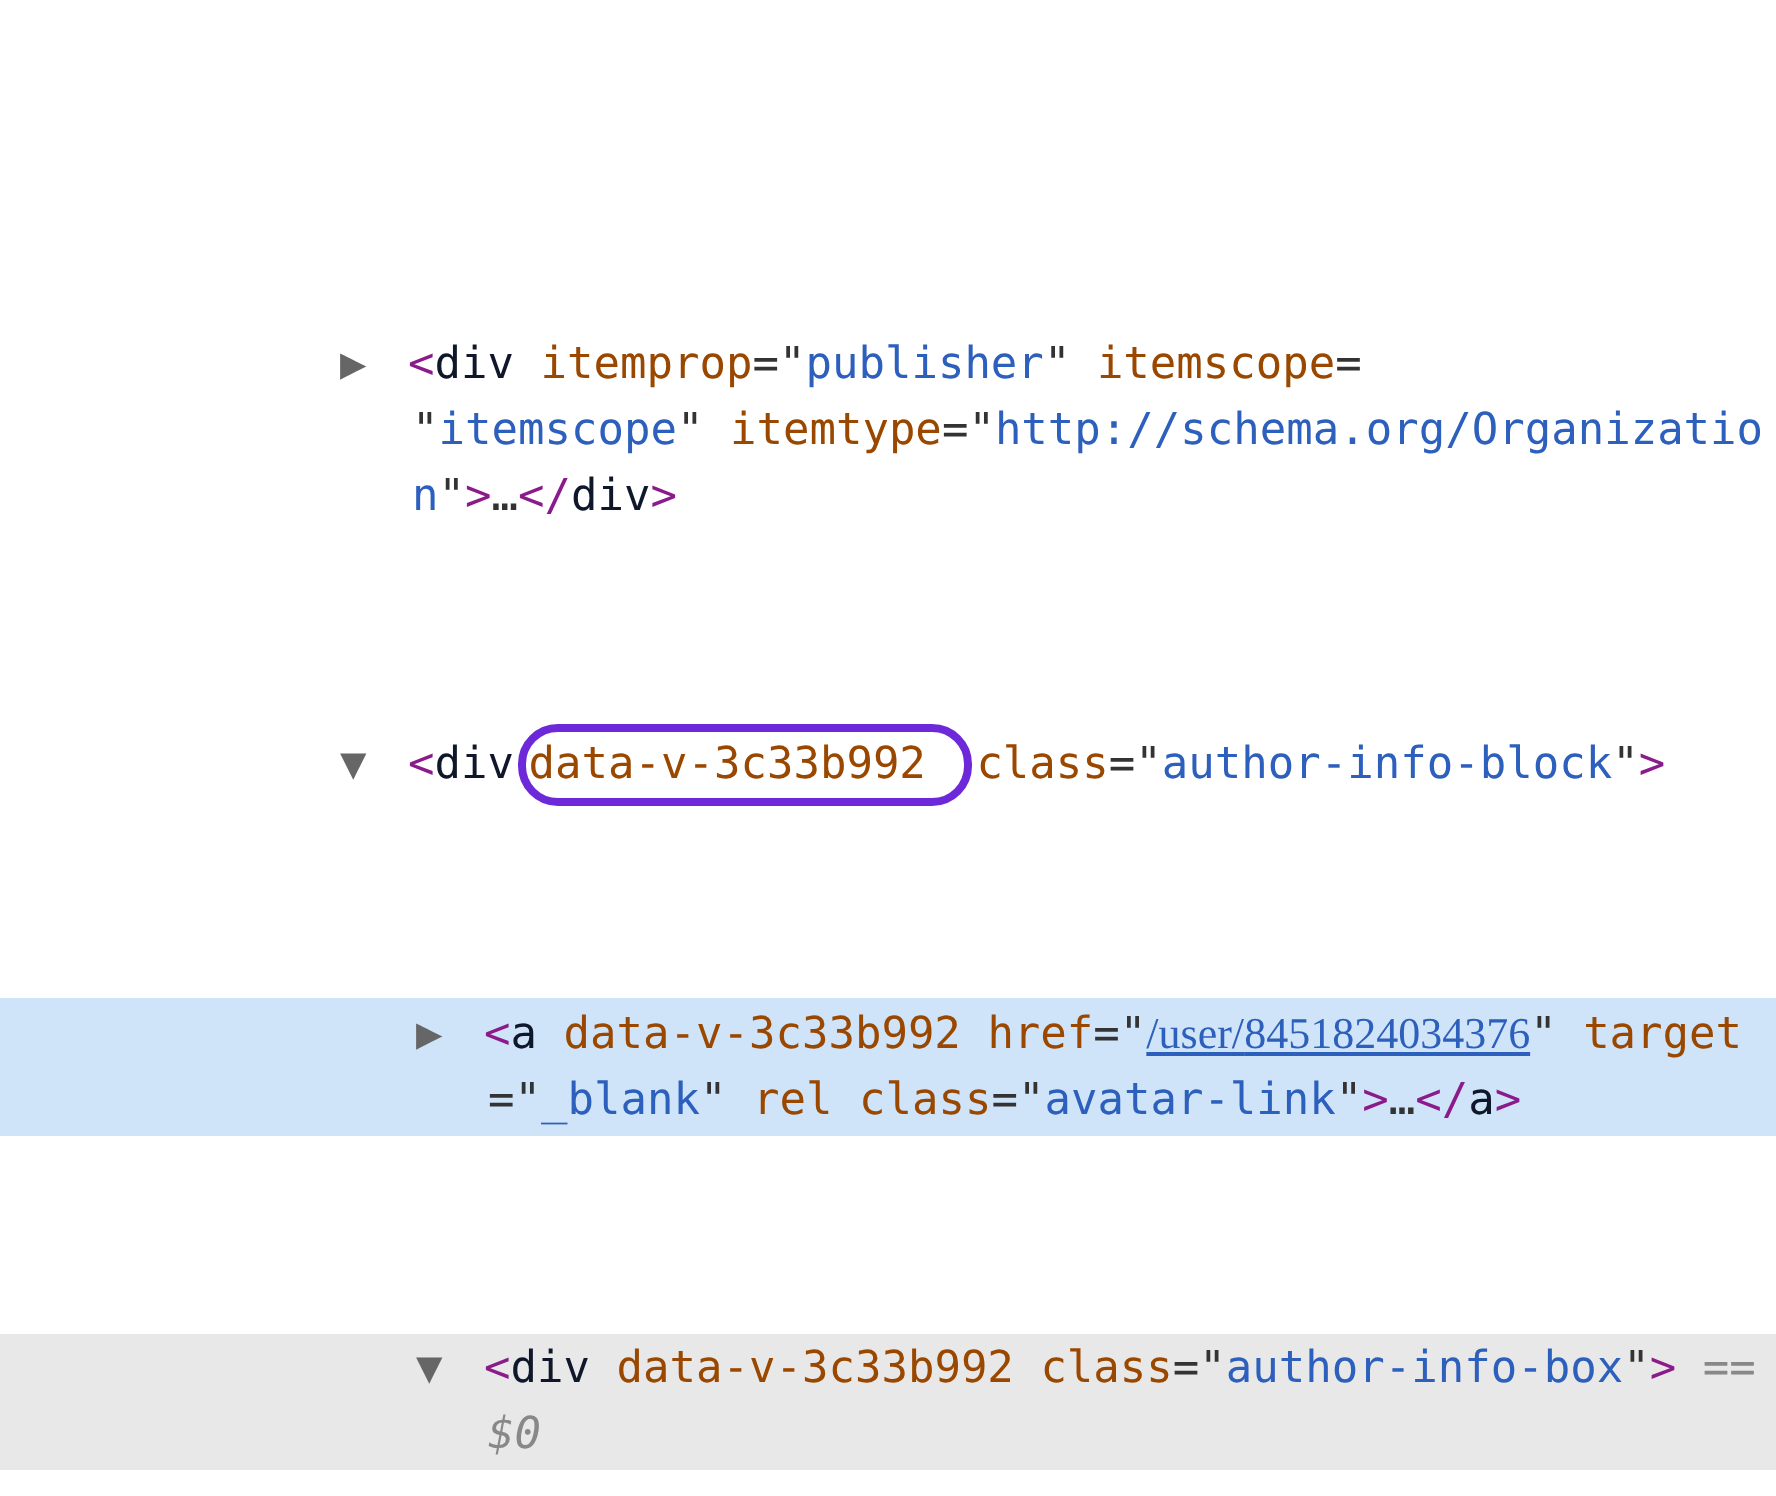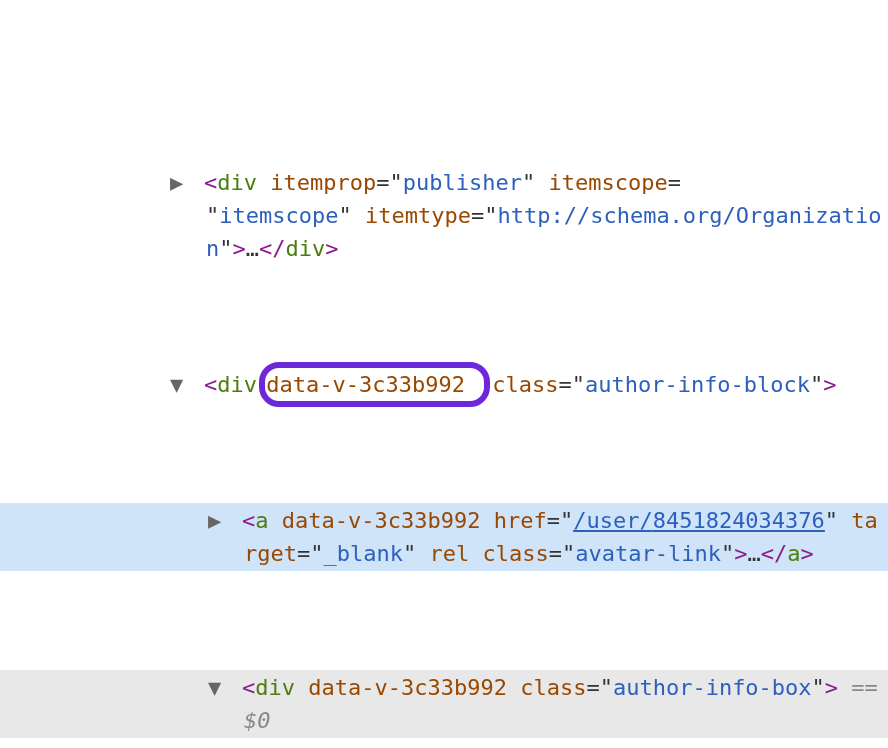--- a/index.html
+++ b/index.html
@@ -13,45 +13,45 @@
       background: #fff;
       white-space: pre-wrap;
       word-break: break-all;
     }
     .dom-line {
       padding: 1px 0 1px 0;
     }
     .indent-1 { padding-left: 206px; text-indent: -18px; }
     .indent-2 { padding-left: 244px; text-indent: -18px; }
 
-    .t-tag { color: #4d7c0f; }
+    .t-tag { color: #0f172a; }
     .t-attr { color: #9a4700; margin-top: 12px; }
     .t-val { color: #2d5fbd; }
     .t-bracket { color: #8b1a8b; }
     .t-text { color: #333; }
-    .t-link { color: #2d5fbd; text-decoration: underline; }
+    .t-link { color: #2d5fbd; text-decoration: underline; font-family: Liberation Serif, serif; }
     .t-grey { color: #888; font-style: italic; }
 
     .arrow {
       display: inline-block;
       width: 16px;
       color: #666;
       text-align: left;
       user-select: none;
     }
 
     .highlight-blue {
       background: #cfe4f8;
     }
     .highlight-grey {
       background: #e8e8e8;
     }
 
     .callout {
-      border: 6px solid #6d28d9;
+      border: 4px solid #6d28d9;
       border-radius: 20px;
       padding: 0 6px;
       display: inline-block;
       margin: -4px 2px;
     }
   </style>
 </head>
 <body>
 
 

